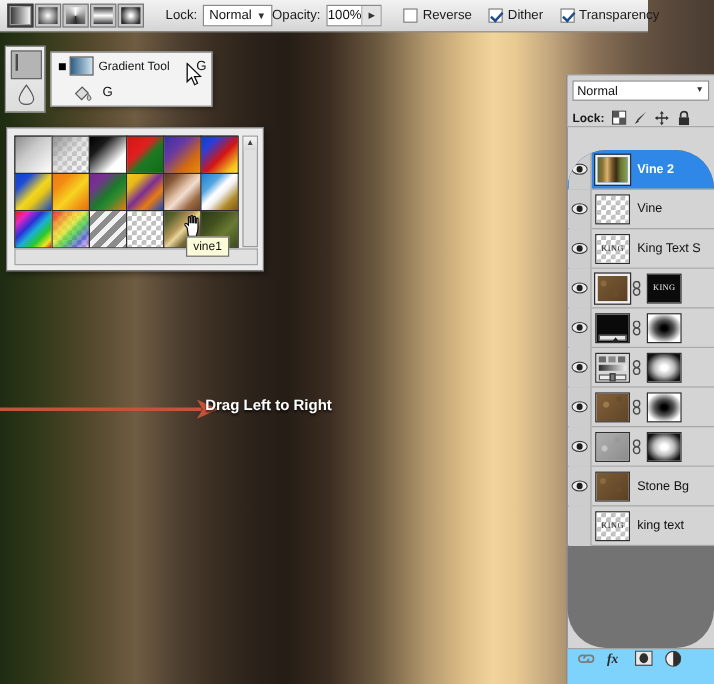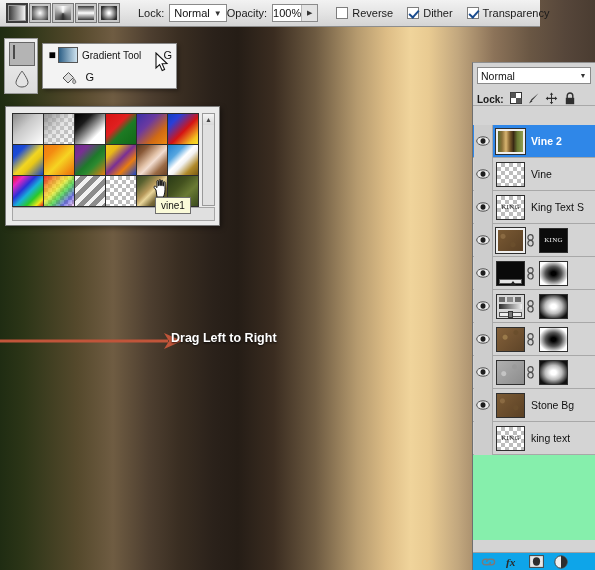--- a/index.html
+++ b/index.html
@@ -206,21 +206,21 @@
 
   #lp-lock {
     display: flex; align-items: flex-end; height: 19px; padding: 0 4px;
     background: #d4d4d4; border-bottom: 1px solid #a8a8a8;
   }
   #lp-lock .lk-label { font-size: 10px; color: #1a1a1a; font-weight: bold; margin-right: 5px; }
   .lk-ico { width: 14px; height: 14px; margin-right: 4px; display:flex; align-items:center; justify-content:center; }
 
   #lp-list {
     position: absolute; left: 0; top: 62px; right: 0; bottom: 30px;
-    overflow: hidden; background: #86efac;
+    overflow: hidden; background: #737373; border-radius: 32px;
   }
   .layer-row {
     display: flex; align-items: center; height: 33px;
     border-bottom: 1px solid #a8a8a8; background: #d4d4d4;
     padding-left: 1px;
   }
   .layer-row.sel { background: #2f87e8; }
   .eye-cell {
     width: 19px; height: 33px; display: flex; align-items: center; justify-content: center;
     border-right: 1px solid #a8a8a8; flex: none; background: #cdcdcd;
@@ -237,23 +237,23 @@
     flex: none;
   }
   .layer-name {
     font-size: 10.5px; color: #111; margin-left: 6px; white-space: nowrap;
     overflow: hidden;
   }
   .layer-row.sel .layer-name { color: #fff; font-weight: bold; }
   .layer-name.italic { font-style: italic; }
 
   #lp-bottom {
-    position: absolute; left: 0; bottom: 0; width: 100%; height: 18px;
-    background: #0ea5e9; border-top: 1px solid #a0a0a0;
-    display: flex; align-items: center; padding-left: 8px; gap: 9px;
+    position: absolute; left: 0; bottom: 0; width: 100%; height: 30px;
+    background: #7dd3fc; border-top: 1px solid #a0a0a0;
+    display: flex; align-items: flex-start; padding-left: 8px; gap: 9px;
   }
   .bt-ico { width: 15px; height: 15px; display:flex; align-items:center; justify-content:center; }
 
   .mini-text {
     font-family: "Liberation Serif", serif; font-size: 7px; color: #2b2b2b;
     letter-spacing: .3px; display: flex; align-items: center; justify-content: center;
     width: 100%; height: 100%;
   }
   .mini-text.onblack { color: #f0f0f0; }
 </style>

